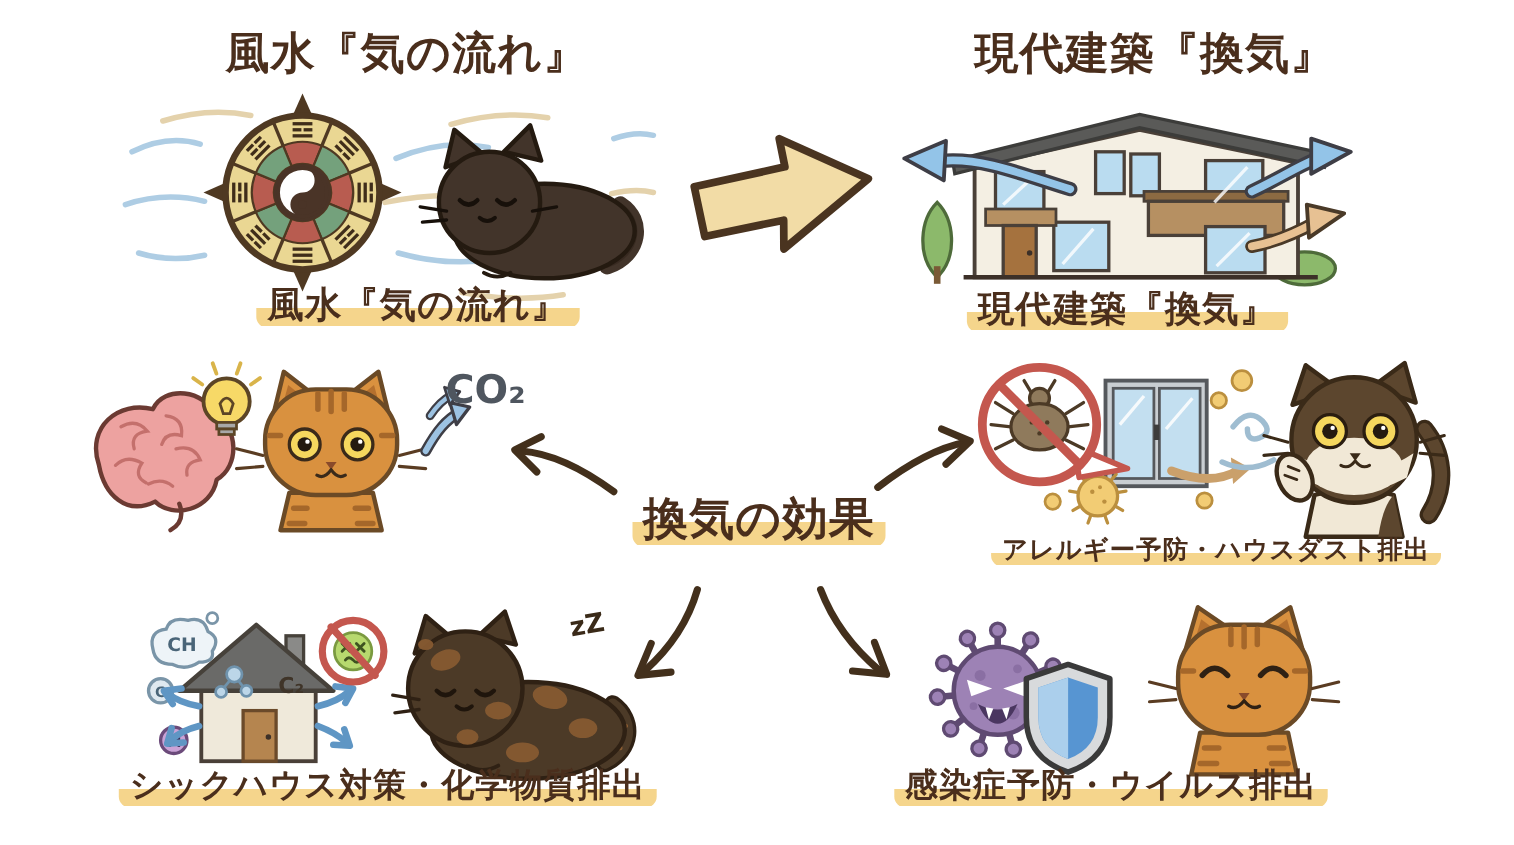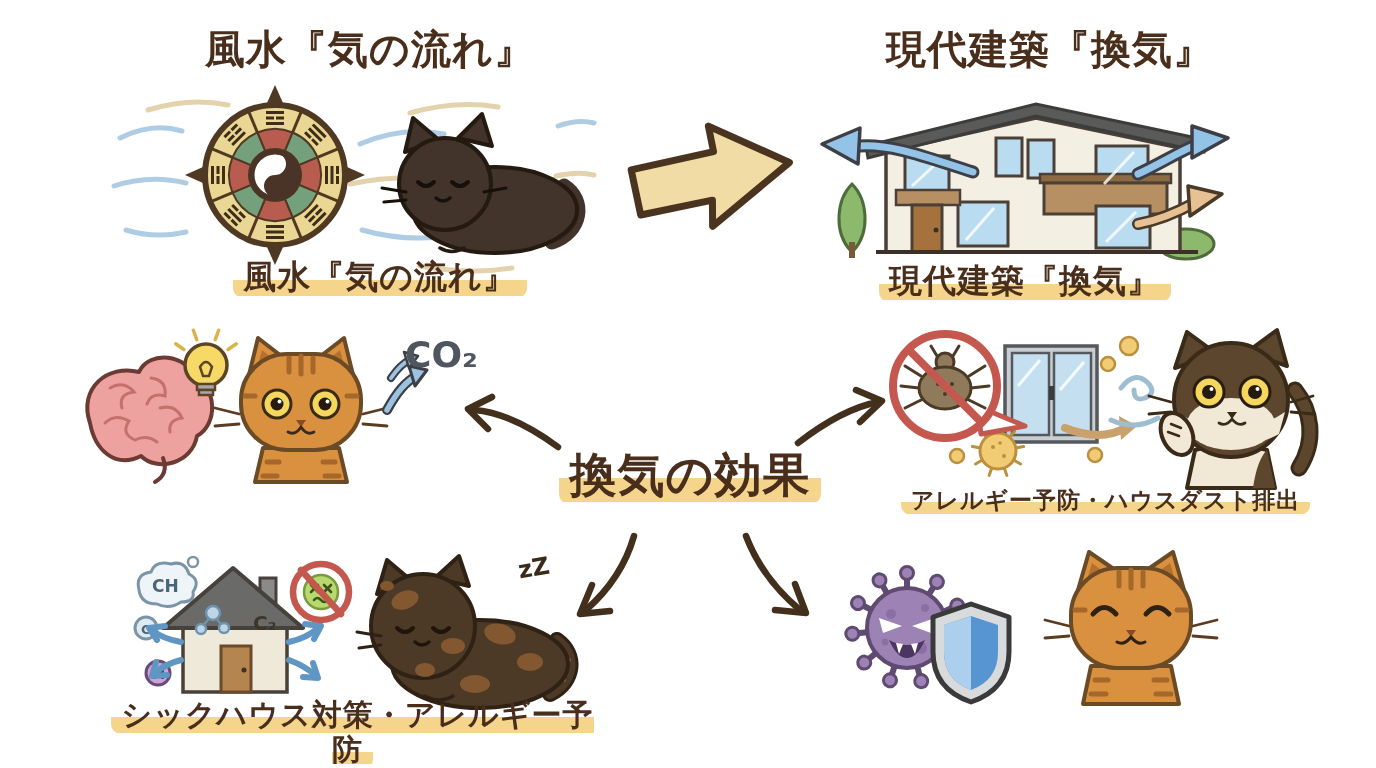--- a/index.html
+++ b/index.html
@@ -187,21 +187,21 @@
       <path d="M330,92 C352,82 370,70 390,62" fill="none" stroke="#3e3e46" stroke-width="13" stroke-linecap="round"></path>
       <path d="M330,92 C352,82 370,70 390,62" fill="none" stroke="#93c4e8" stroke-width="7" stroke-linecap="round"></path>
       <polygon points="384,44 420,56 384,76" fill="#93c4e8" stroke="#3e3e46" stroke-width="3.5" stroke-linejoin="round"></polygon>
       <path d="M330,142 C352,138 370,130 388,120" fill="none" stroke="#4a3a28" stroke-width="12" stroke-linecap="round"></path>
       <path d="M330,142 C352,138 370,130 388,120" fill="none" stroke="#e7c193" stroke-width="7" stroke-linecap="round"></path>
       <polygon points="380,104 414,112 382,134" fill="#e7c193" stroke="#4a3a28" stroke-width="3.5" stroke-linejoin="round"></polygon>
     </g>
   </svg>
   <div class="abs ttl" style="left:840px;top:262px;width:370px;font-size:33px;"><span class="hl">現代建築『換気』</span></div>
 
-  <div class="abs ttl" style="left:535px;top:448px;width:310px;font-size:47px;"><span class="hl">換気の効果</span></div>
+  <div class="abs ttl" style="left:535px;top:448px;width:310px;font-size:41px;"><span class="hl">換気の効果</span></div>
 
   <svg class="abs" style="left:0;top:0;pointer-events:none;" width="1376" height="768" viewBox="0 0 1376 768">
     <g fill="none" stroke="#43301c" stroke-width="6.5" stroke-linecap="round" stroke-linejoin="round">
       <path d="M558,447 Q512,413 474,410"></path>
         <path d="M492,397 L468,409 L488,429"></path>
       <path d="M798,443 Q842,409 878,402"></path>
         <path d="M856,390 L882,401 L860,422"></path>
       <path d="M634,536 Q622,578 586,610"></path>
         <path d="M592,585 L580,614 L610,611"></path>
       <path d="M746,536 Q762,578 800,610"></path>
@@ -446,21 +446,21 @@
       <path d="M328,86 q8,8 16,0" fill="none" stroke="#1f150c" stroke-width="4" stroke-linecap="round"></path>
       <path d="M310,100 q7,6 14,0" fill="none" stroke="#1f150c" stroke-width="3.5" stroke-linecap="round"></path>
       <g stroke="#2f2114" stroke-width="3" stroke-linecap="round">
         <line x1="276" y1="94" x2="252" y2="90"></line>
           <line x1="276" y1="103" x2="254" y2="106"></line>
       </g>
       <path d="M320,154 q14,8 28,0" fill="none" stroke="#2f2114" stroke-width="3.5" stroke-linecap="round"></path>
     </g>
   </svg>
   <div class="abs zzz" style="left:518px;top:554px;font-size:24px;">zZ</div>
-  <div class="abs ttl" style="left:95px;top:698px;width:515px;font-size:30px;"><span class="hl">シックハウス対策・アレルギー予防</span></div>
+  <div class="abs ttl" style="left:95px;top:698px;width:515px;font-size:30px;"><span class="hl">シックハウス対策・化学物質排出</span></div>
 
   <svg class="abs" style="left:835px;top:548px;" width="430" height="158" viewBox="0 0 430 158">
     <g transform="translate(72,80)">
       <g stroke="#5f4a72" stroke-width="6" stroke-linecap="round">
         <line y1="-38" y2="-52"></line>
           <line y1="-38" y2="-52" transform="rotate(33)"></line>
           <line y1="-38" y2="-52" transform="rotate(66)"></line>
         <line y1="-38" y2="-52" transform="rotate(99)"></line>
           <line y1="-38" y2="-52" transform="rotate(132)"></line>
           <line y1="-38" y2="-52" transform="rotate(165)"></line>
@@ -524,14 +524,15 @@
       <polygon points="291,82 301,82 296,89" fill="#8a4a2a"></polygon>
       <path d="M296,89 q-7,9 -14,5 M296,89 q7,9 14,5" fill="none" stroke="#2f2114" stroke-width="3" stroke-linecap="round"></path>
       <g stroke="#5a3c22" stroke-width="2.8" stroke-linecap="round">
         <line x1="234" y1="78" x2="210" y2="72"></line>
           <line x1="234" y1="88" x2="210" y2="90"></line>
         <line x1="358" y1="78" x2="382" y2="72"></line>
           <line x1="358" y1="88" x2="382" y2="90"></line>
       </g>
     </g>
   </svg>
+  <div class="abs ttl" style="left:785px;top:698px;width:450px;font-size:30px;"><span class="hl">感染症予防・ウイルス排出</span></div>
 
 </div>
 
 </body></html>

